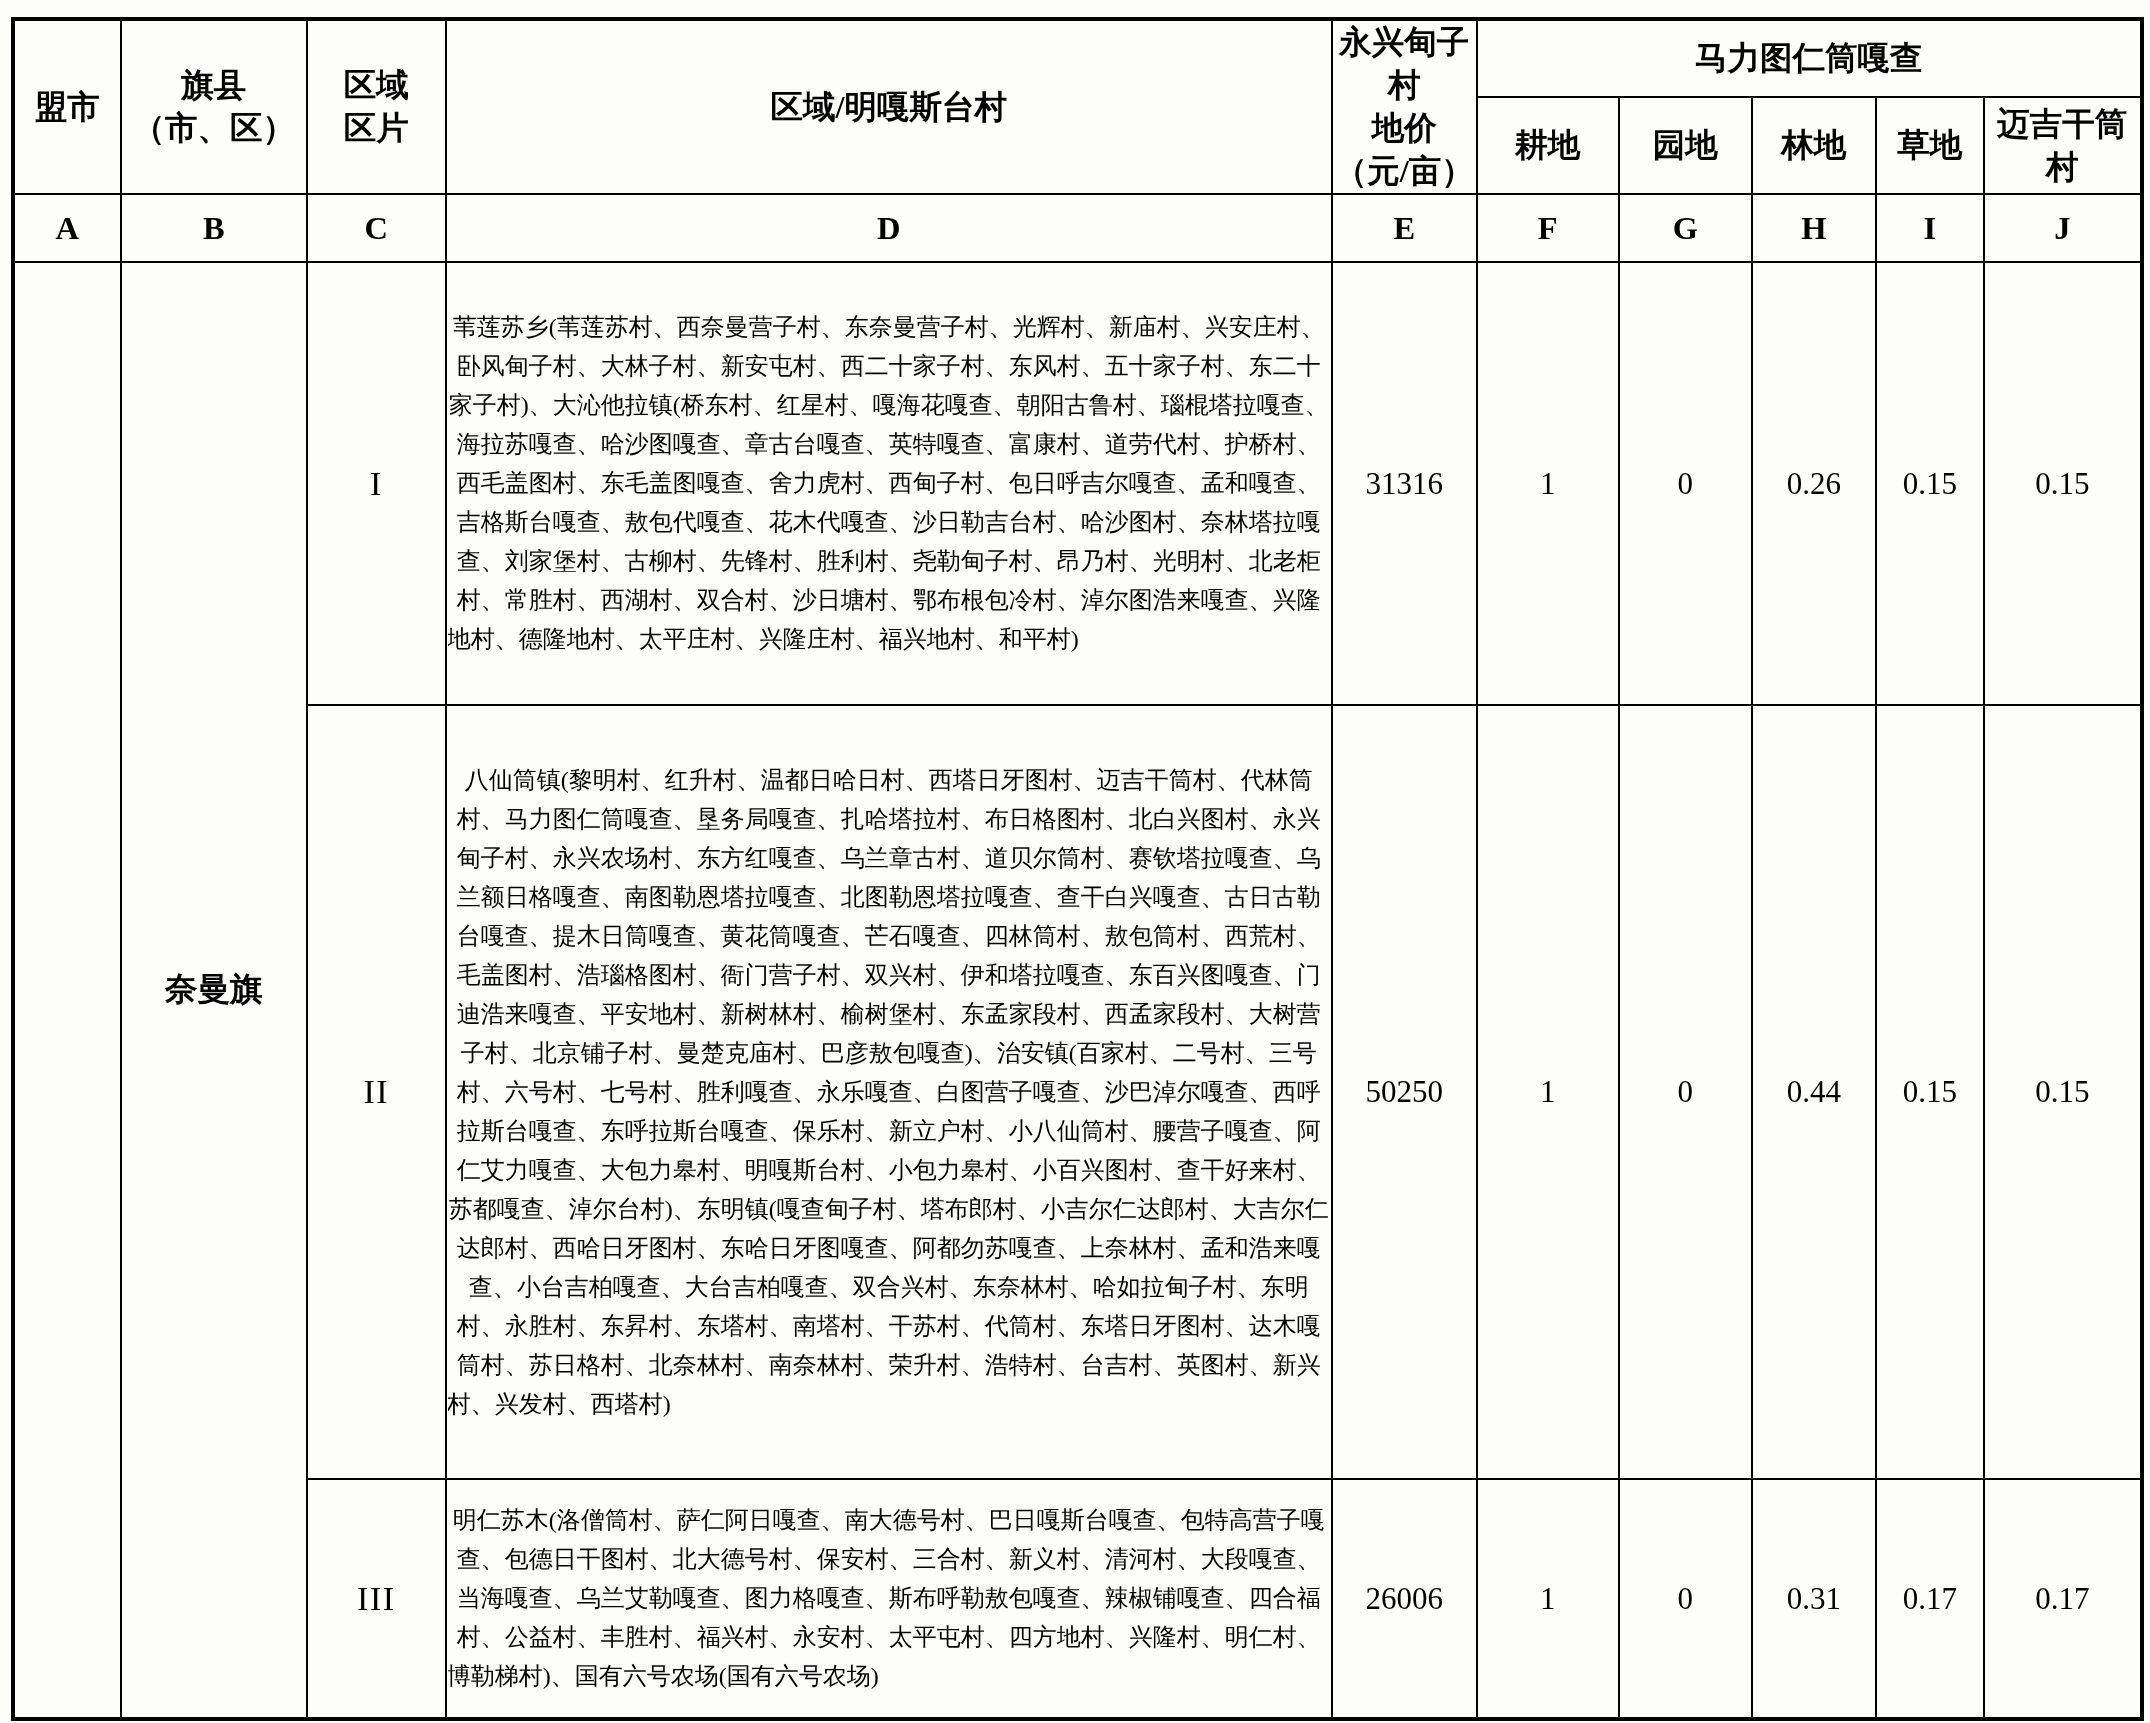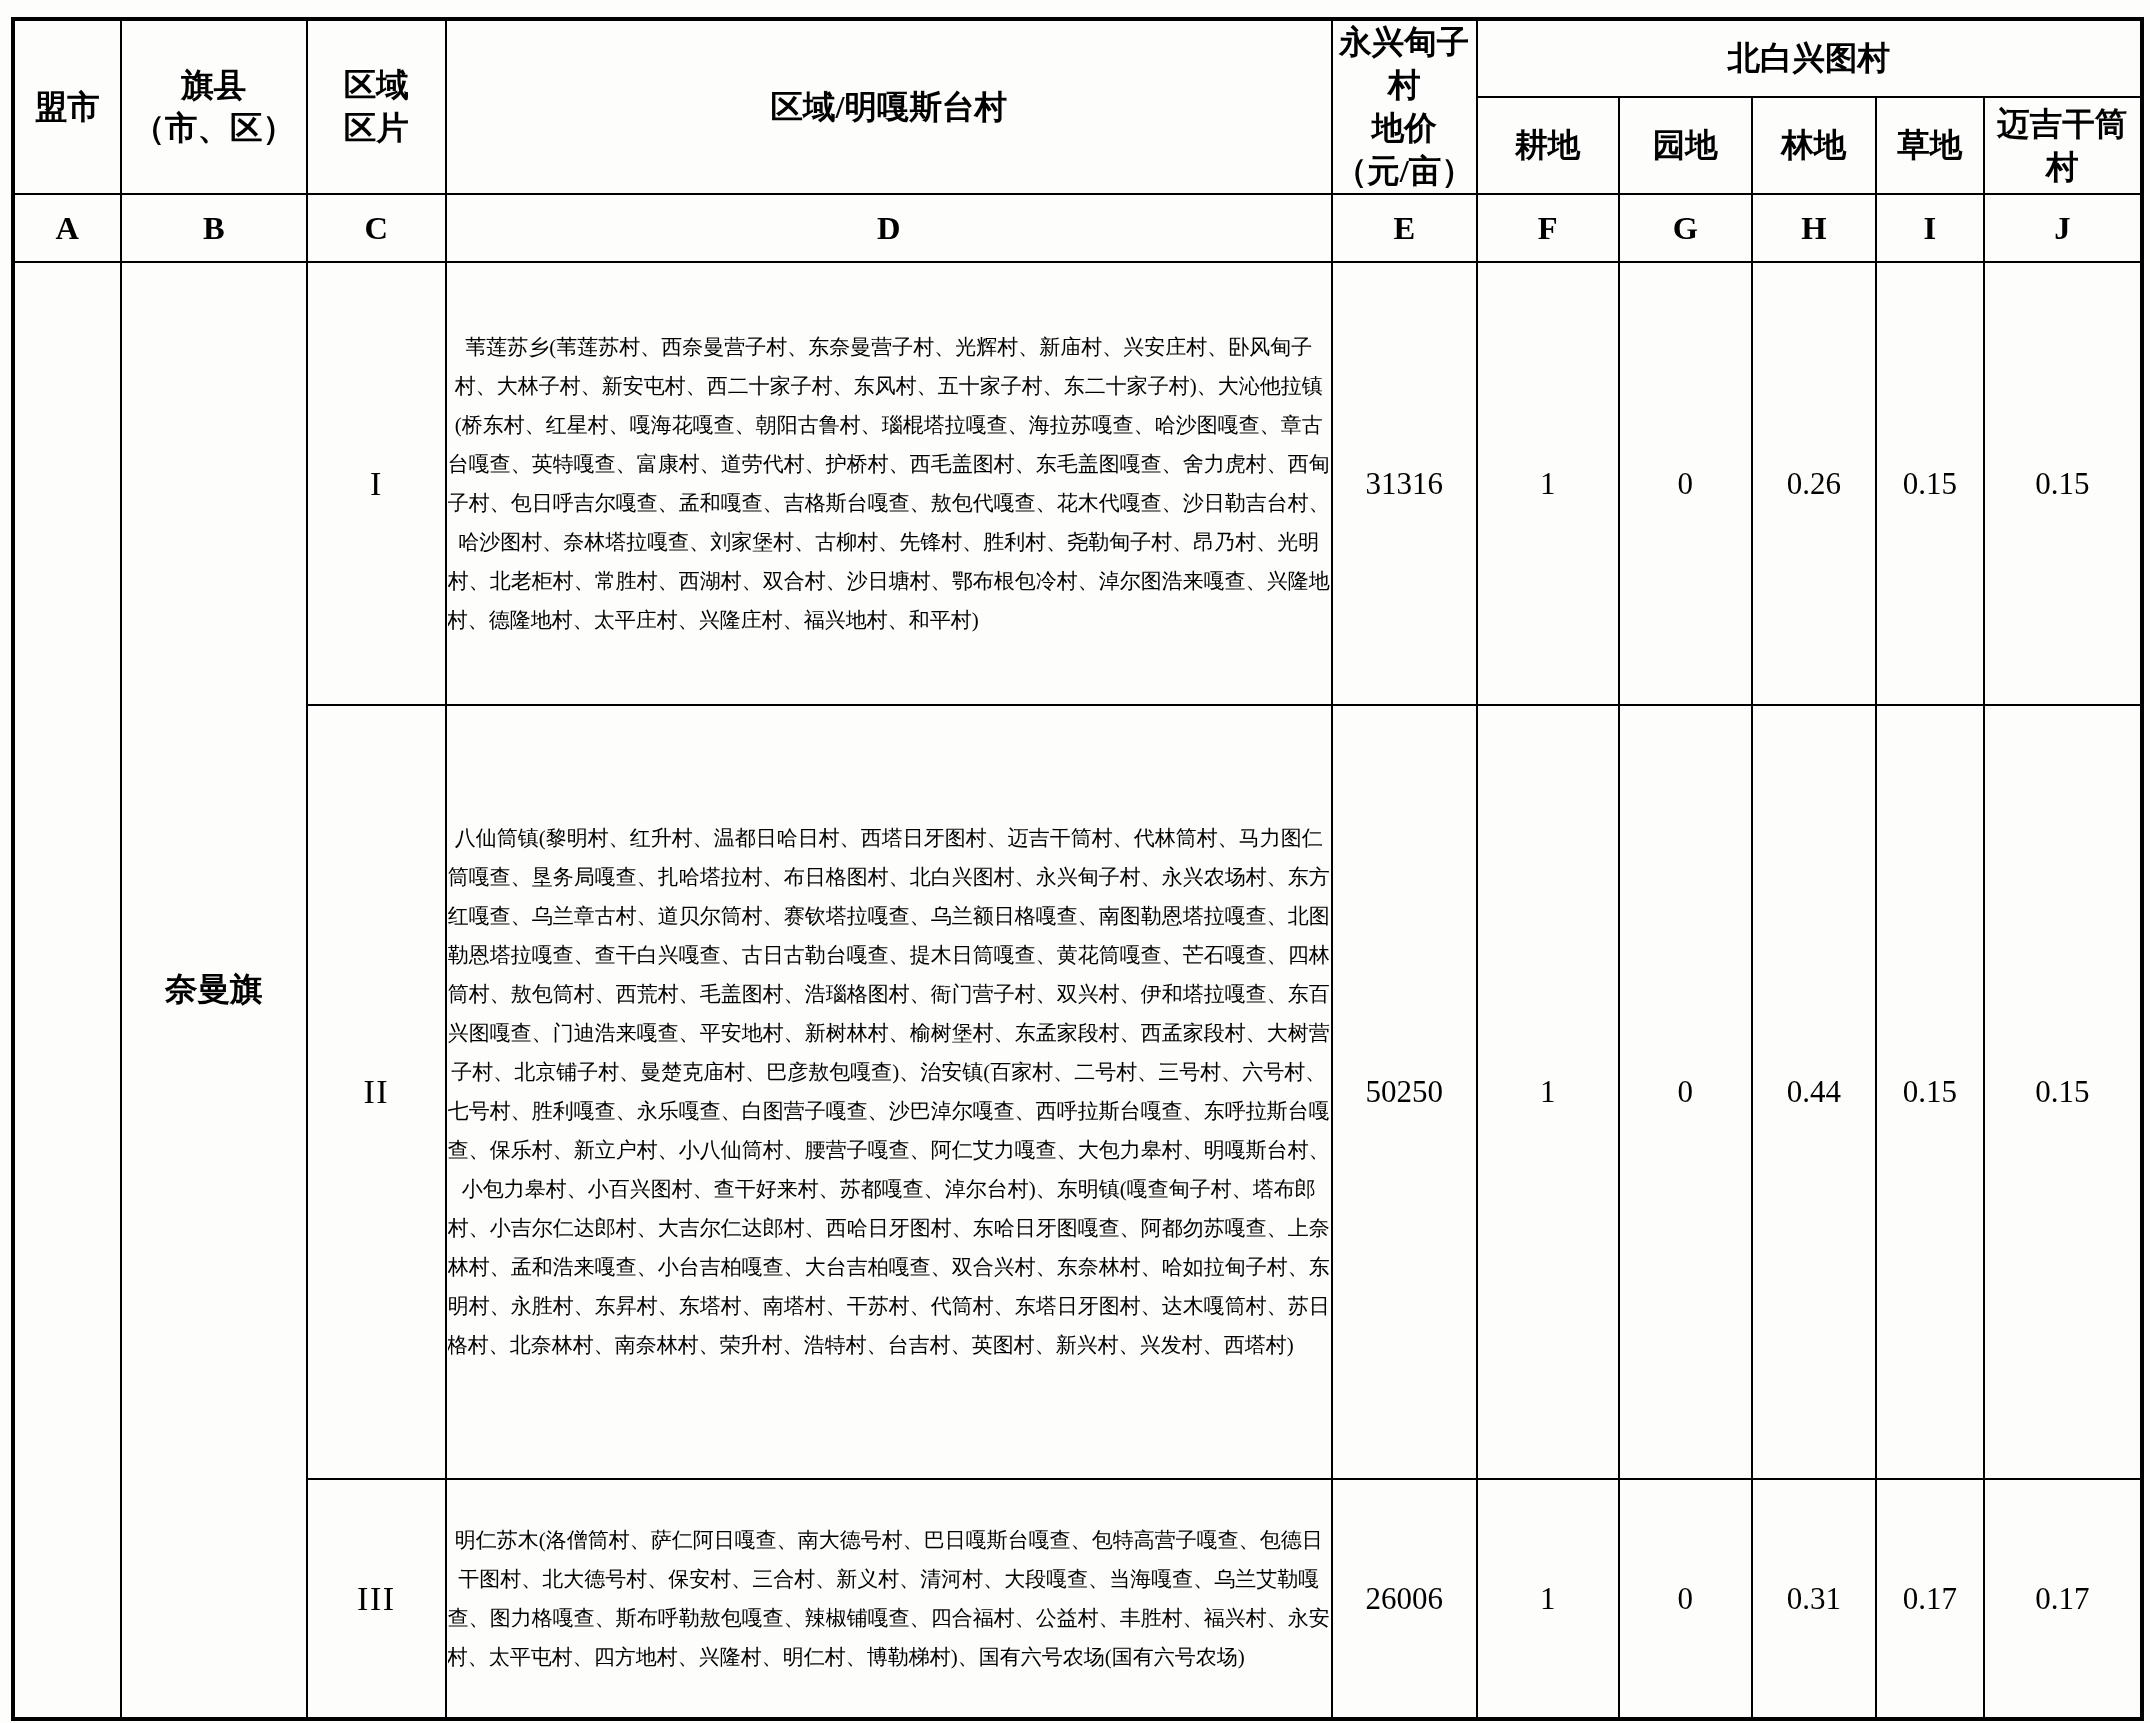--- a/index.html
+++ b/index.html
@@ -19,21 +19,21 @@
   .hdr{
     font-weight:bold;font-size:32.5px;line-height:43px;white-space:pre-line;
   }
   .letter{font-weight:bold;font-size:32.5px;}
   .zone{font-size:34px;letter-spacing:1.5px;}
   .banner{font-weight:bold;font-size:32.5px;}
   .num{font-size:31px;}
   td.desc{
     text-align:justify;text-justify:inter-ideograph;text-align-last:left;
     vertical-align:top;padding:7.7px 12.4px 4.6px 10.8px;
-    font-size:21px;line-height:39px;border-radius:16px;
+    font-size:24px;line-height:39px;border-radius:16px;
   }
 </style>
 </head>
 <body>
 
 <div class="page">
   <table class="land">
     <colgroup>
       <col style="width:108px">
         <col style="width:186px">
@@ -51,21 +51,21 @@
         <tr style="height:71px">
       <td rowspan="2" class="hdr">盟市</td>
       <td rowspan="2" class="hdr">旗县
 （市、区）</td>
       <td rowspan="2" class="hdr">区域
 区片</td>
       <td rowspan="2" class="hdr">区域/明嘎斯台村</td>
       <td rowspan="2" class="hdr">永兴甸子村
 地价
 （元/亩）</td>
-      <td colspan="5" class="hdr">北白兴图村</td>
+      <td colspan="5" class="hdr">马力图仁筒嘎查</td>
     </tr>
     <tr style="height:82px">
       <td class="hdr">耕地</td>
       <td class="hdr">园地</td>
       <td class="hdr">林地</td>
       <td class="hdr">草地</td>
       <td class="hdr">迈吉干筒村</td>
     </tr>
 
     <tr style="height:68px">

